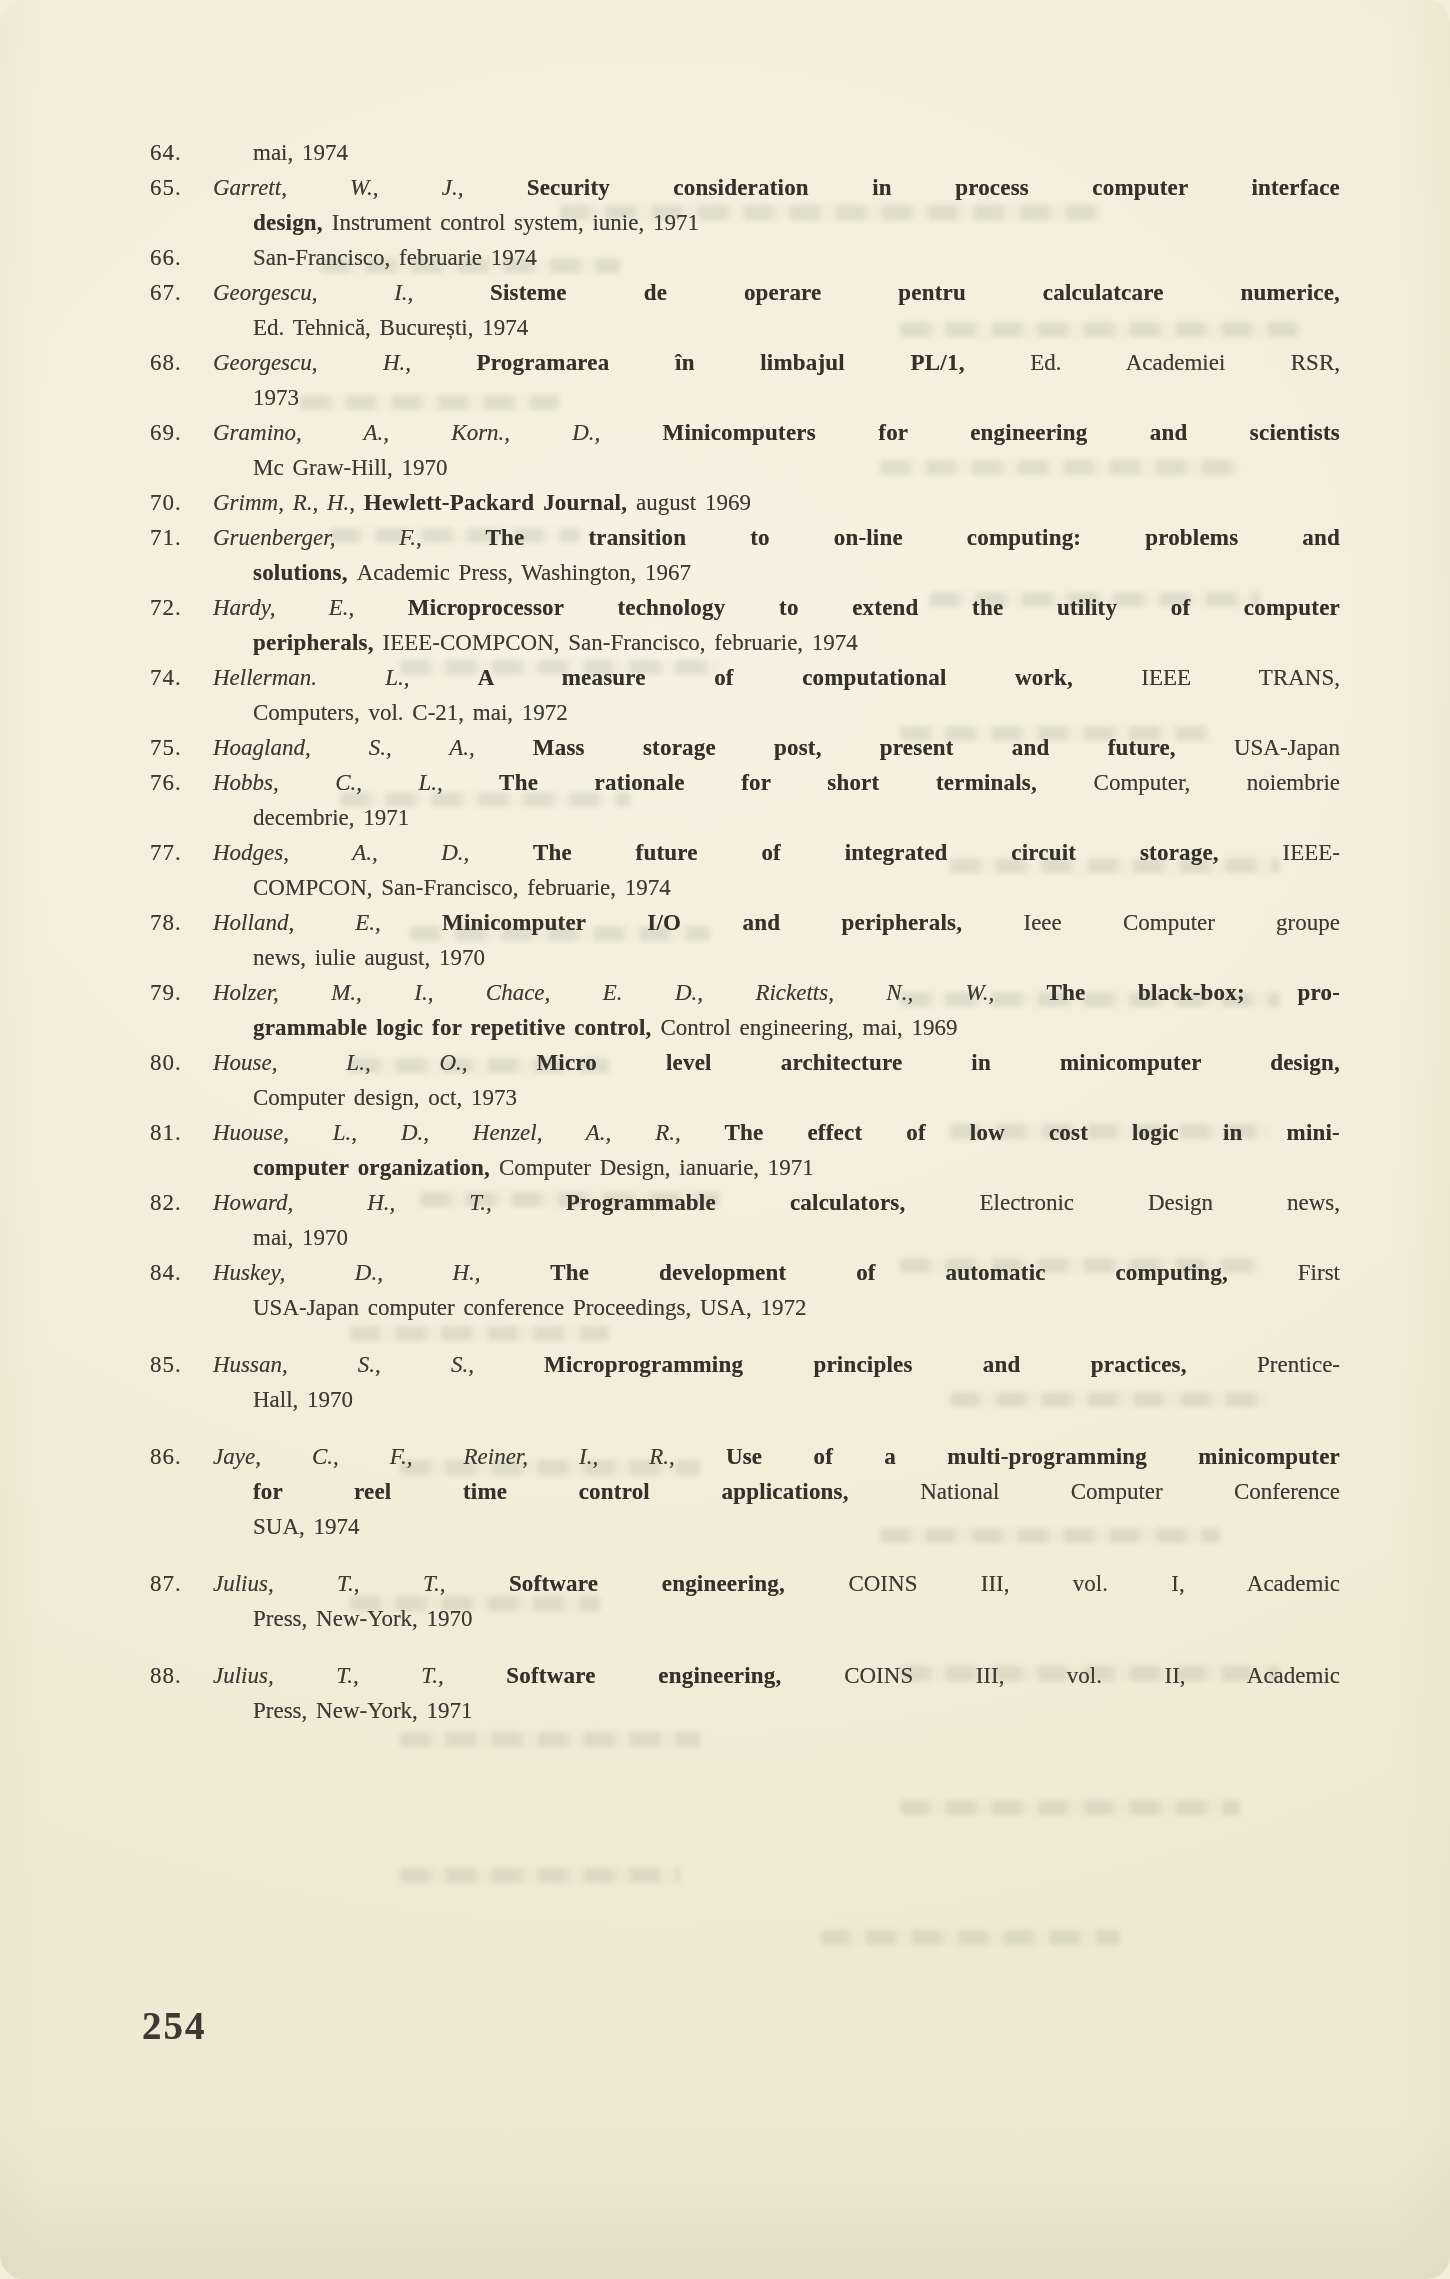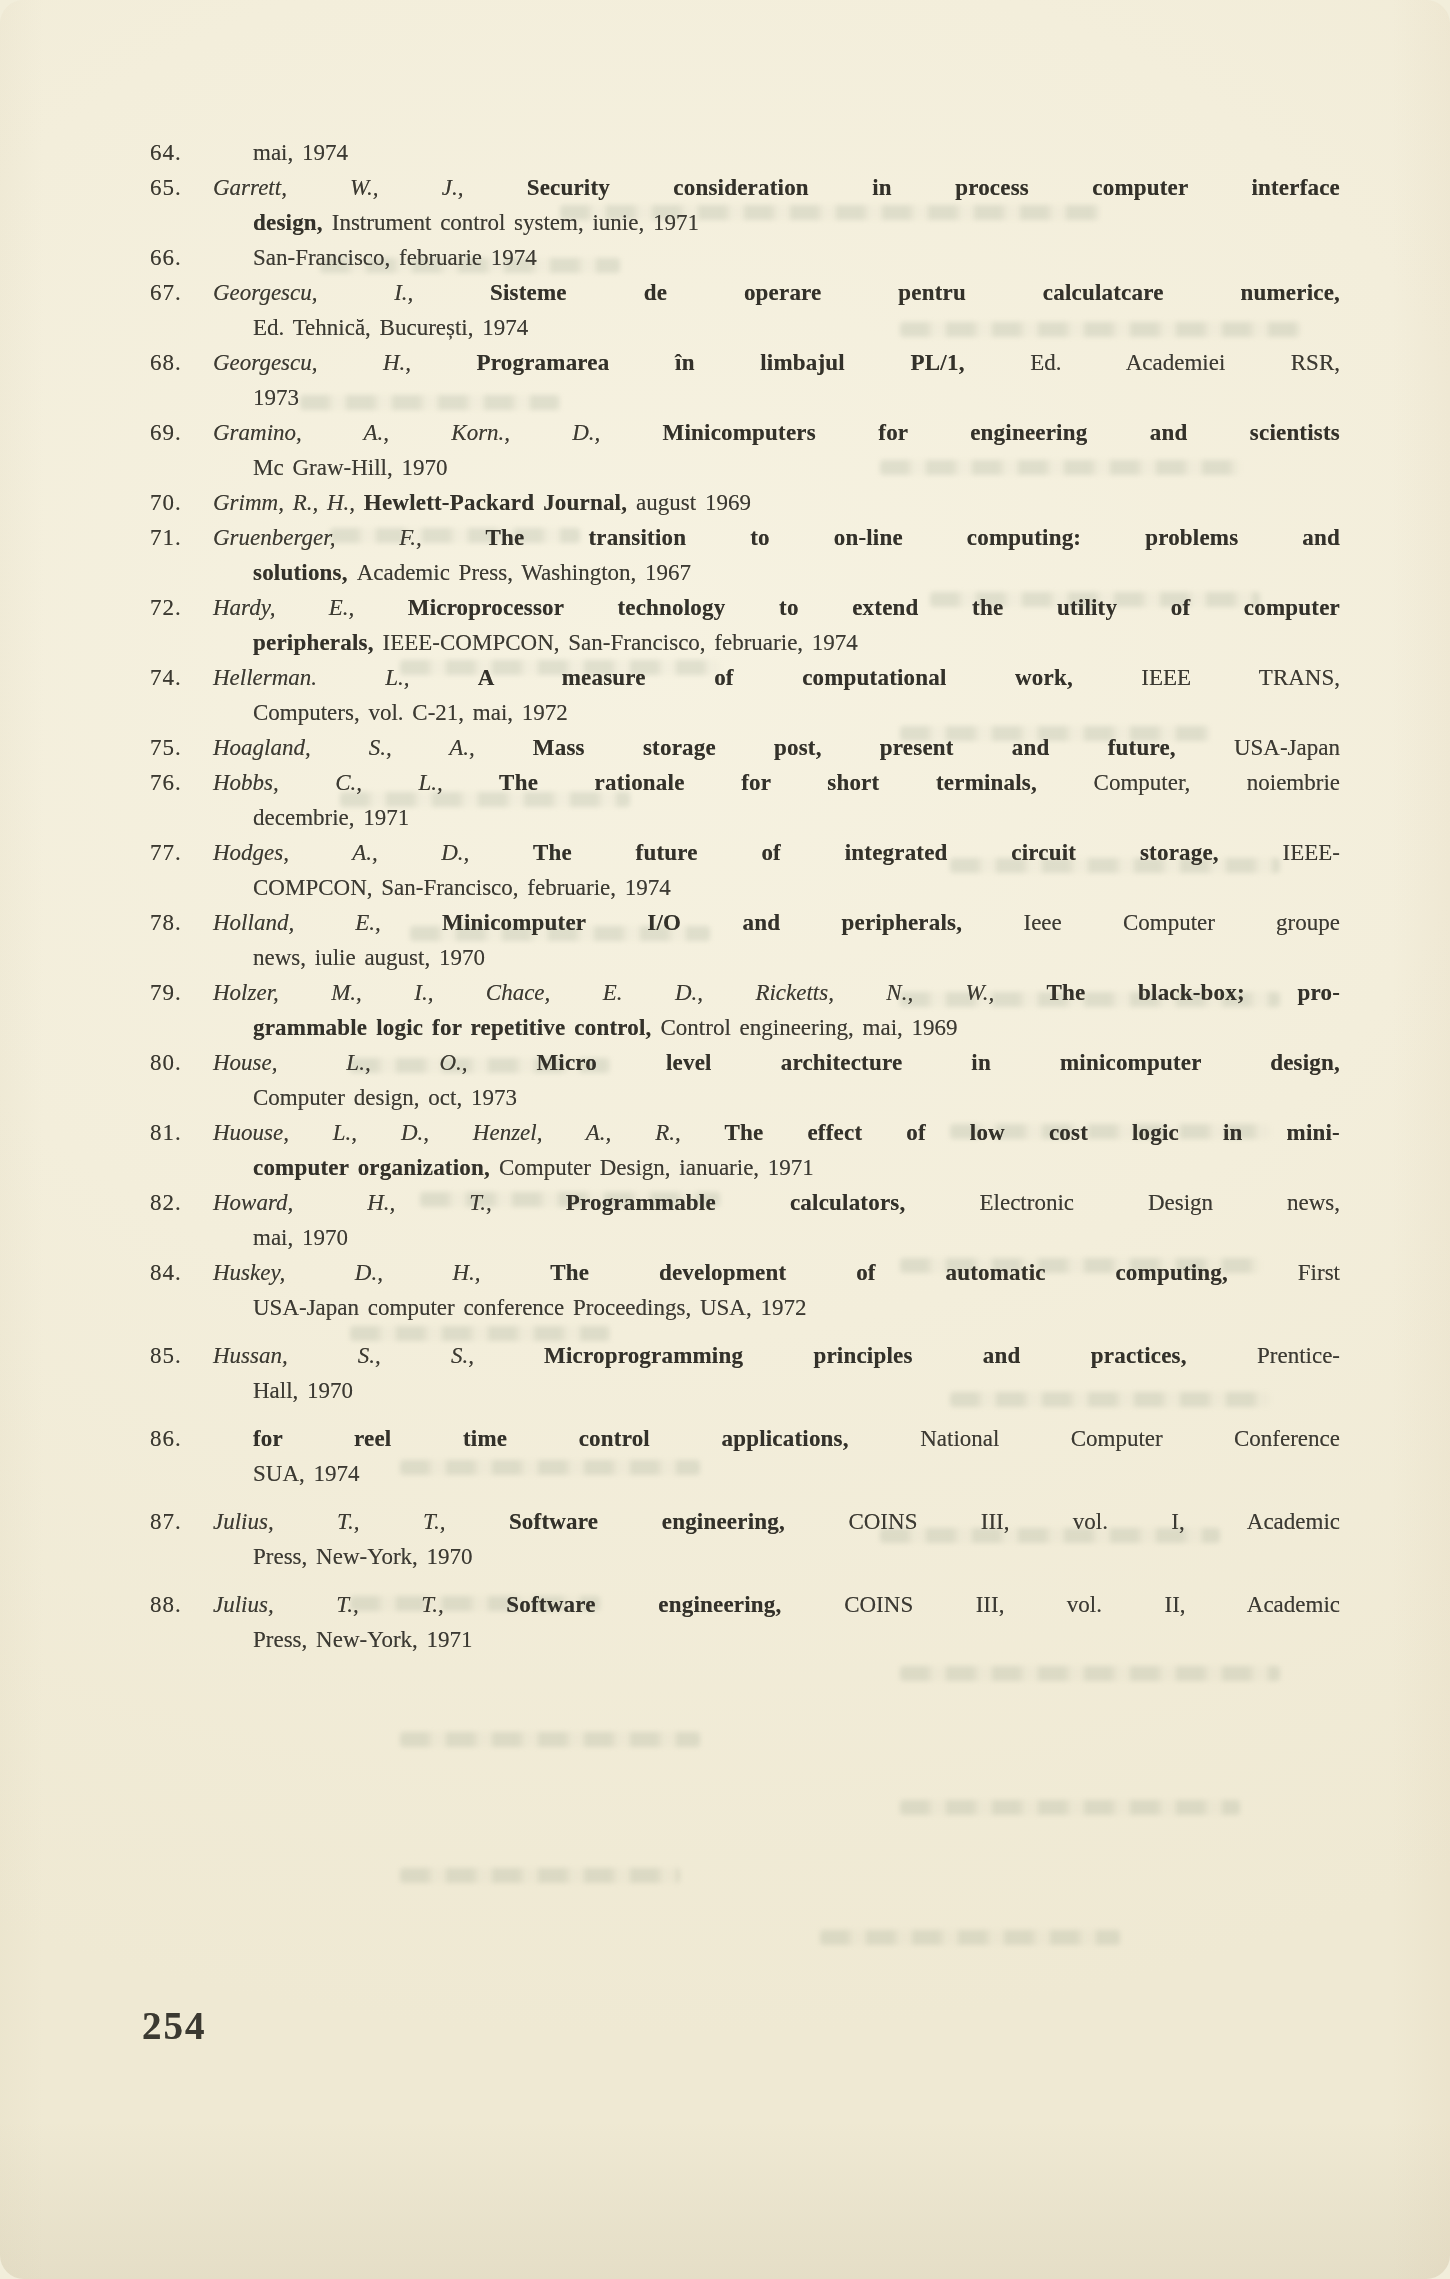--- a/index.html
+++ b/index.html
@@ -21,21 +21,21 @@
   .ghost-layer{position:absolute;inset:0;pointer-events:none;}
   .ghost{
     position:absolute;height:15px;border-radius:4px;
     background:repeating-linear-gradient(90deg,
       rgba(148,160,138,0.22) 0px, rgba(148,160,138,0.22) 26px,
       rgba(148,160,138,0.04) 34px, rgba(148,160,138,0.04) 46px);
     filter:blur(2.6px);
   }
   .refs{position:absolute;left:150px;top:135px;width:1190px;}
   .entry{display:flex;align-items:flex-start;}
-  .entry.spaced{margin-top:13px;}
+  .entry.spaced{margin-top:22px;}
   .num{
     flex:0 0 63px;width:63px;line-height:35px;font-size:23px;
     color:#3b3931;letter-spacing:1px;
     text-shadow:0 0 0.5px rgba(52,50,42,0.55);
   }
   .body{flex:0 0 1127px;width:1127px;}
   .line{
     line-height:35px;font-size:23px;color:#383630;word-spacing:3px;
     text-shadow:0 0 0.5px rgba(52,50,42,0.5);
   }
@@ -216,20 +216,21 @@
       <div class="entry spaced">
         <span class="num">85.</span>
         <div class="body">
           <div class="line jl"><span class="seg-a">Hussan, S., S., </span><span class="seg-b">Microprogramming principles and practices, </span><span class="seg-p">Prentice-</span></div>
           <div class="line cont"><span class="seg-p">Hall, 1970</span></div>
         </div>
       </div>
       <div class="entry spaced">
         <span class="num">86.</span>
         <div class="body">
+          <div class="line jl"><span class="seg-a">Jaye, C., F., Reiner, I., R., </span><span class="seg-b">Use of a multi-programming minicomputer</span></div>
           <div class="line cont jl"><span class="seg-b">for reel time control applications, </span><span class="seg-p">National Computer Conference</span></div>
           <div class="line cont"><span class="seg-p">SUA, 1974</span></div>
         </div>
       </div>
       <div class="entry spaced">
         <span class="num">87.</span>
         <div class="body">
           <div class="line jl"><span class="seg-a">Julius, T., T., </span><span class="seg-b">Software engineering, </span><span class="seg-p">COINS III, vol. I, Academic</span></div>
           <div class="line cont"><span class="seg-p">Press, New-York, 1970</span></div>
         </div>

